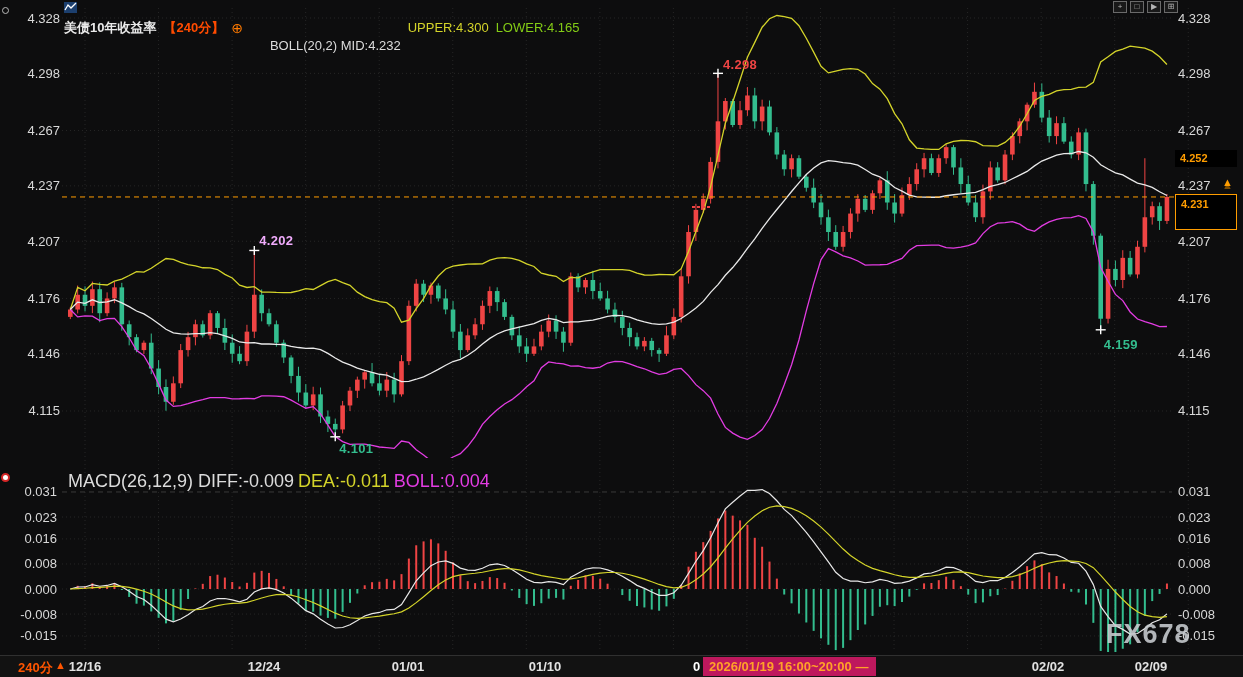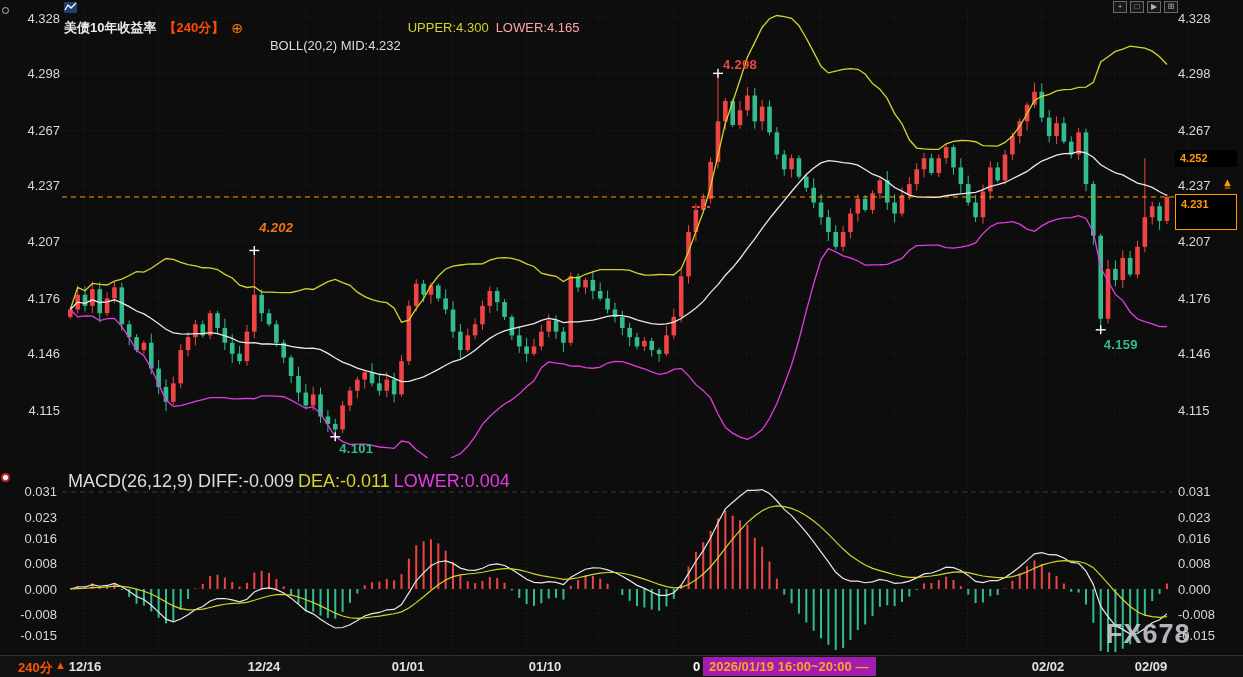--- a/index.html
+++ b/index.html
@@ -12,21 +12,21 @@
   .hdr{
     position:absolute; left:64px; top:2px; display:flex; align-items:center;
     gap:7px; font-size:13px; white-space:nowrap; z-index:5;
   }
   .t-title{ color:#eaeaea; font-weight:700; }
   .t-interval{ color:#ff4b00; font-weight:700; }
   .t-plus{ color:#ff7a00; font-size:14px; }
   .mini-chart{ width:13px; height:11px; display:inline-block; }
   .t-boll{ color:#dcdcdc;margin-top:36px; }
   .t-upper{ color:#d4d42a; }
-  .t-lower{ color:#fca5a5; }
+  .t-lower{ color:#84cc16; }
   .toolbar{ position:absolute; left:1113px; top:1px; display:flex; gap:3px; z-index:6; }
   .tool{
     width:14px; height:12px; border:1px solid #6a6a6a; background:#191919;
     color:#b5b5b5; font-size:8px; line-height:10px; text-align:center; cursor:pointer;
   }
   .ring-marker{
     position:absolute; left:2px; top:7px; width:7px; height:7px;
     border:1px solid #b9b9b9; border-radius:50%; z-index:5;
   }
   .target-marker{
@@ -58,21 +58,21 @@
   .footer{
     position:absolute; left:0; top:655px; width:1243px; height:22px;
     background:#121212; border-top:1px solid #303030; z-index:8;
     font-size:13px; font-weight:700; color:#e2e2e2;
   }
   .f-interval{ position:absolute; left:18px; top:3px; color:#ff5500; }
   .f-arrow{ position:absolute; left:55px; top:3px; color:#ff5500; font-size:11px; }
   .xlab{ position:absolute; top:3px; transform:translateX(-50%); }
   .tt-prefix{ position:absolute; left:693px; top:3px; color:#ffffff; }
   .tt-box{
-    position:absolute; left:703px; top:1px; background:#a21caf; color:#ffa228;
+    position:absolute; left:703px; top:1px; background:#be185d; color:#ffa228;
     padding:2px 8px 2px 6px; white-space:nowrap;
   }
 </style>
 </head>
 <body>
 
 <div class="chart-root">
 
   <svg id="chart-svg" width="1243" height="677">
       <defs>
@@ -634,34 +634,34 @@
     <span class="t-lower">LOWER:4.165</span>
   </div>
 
   <div class="toolbar">
     <div class="tool">+</div>
     <div class="tool">□</div>
     <div class="tool">▶</div>
     <div class="tool">⊞</div>
   </div>
 
-  <div class="ann" style="left: 259.3px; top: 220px; color: #f97316; font-style: italic;">4.202</div>
+  <div class="ann" style="left: 259.3px; top: 233px; color: #f0abfc;">4.202</div>
   <div class="ann" style="left: 339.26px; top: 440.815px; color: rgb(51, 189, 142);">4.101</div>
   <div class="ann" style="left: 722.98px; top: 57.35px; color: rgb(239, 68, 68);">4.298</div>
   <div class="ann" style="left: 1103.7px; top: 336.805px; color: rgb(51, 189, 142);">4.159</div>
 
   <div class="badge" style="top: 150.22px;">4.252</div>
   <div class="badge boxed" style="top: 193.965px;">4.231</div>
   <div class="edge-arrow">▲</div>
 
   <span class="target-marker"></span>
   <div class="macd-hdr">
     <span class="m-left">MACD(26,12,9) DIFF:-0.009</span>
     <span class="m-dea">DEA:-0.011</span>
-    <span class="m-macd">LOWER:0.004</span>
+    <span class="m-macd">BOLL:0.004</span>
   </div>
 
   <div class="watermark">FX678</div>
 
   <div class="footer">
     <span class="f-interval">240分</span>
     <span class="f-arrow">▲</span>
     <span><div class="xlab" style="left: 85px;">12/16</div><div class="xlab" style="left: 264px;">12/24</div><div class="xlab" style="left: 408px;">01/01</div><div class="xlab" style="left: 545px;">01/10</div><div class="xlab" style="left: 1000px; margin-left: 48px;">02/02</div><div class="xlab" style="left: 1151px;">02/09</div></span>
     <span class="tt-prefix">0</span>
     <span class="tt-box">2026/01/19 16:00~20:00 —</span>

